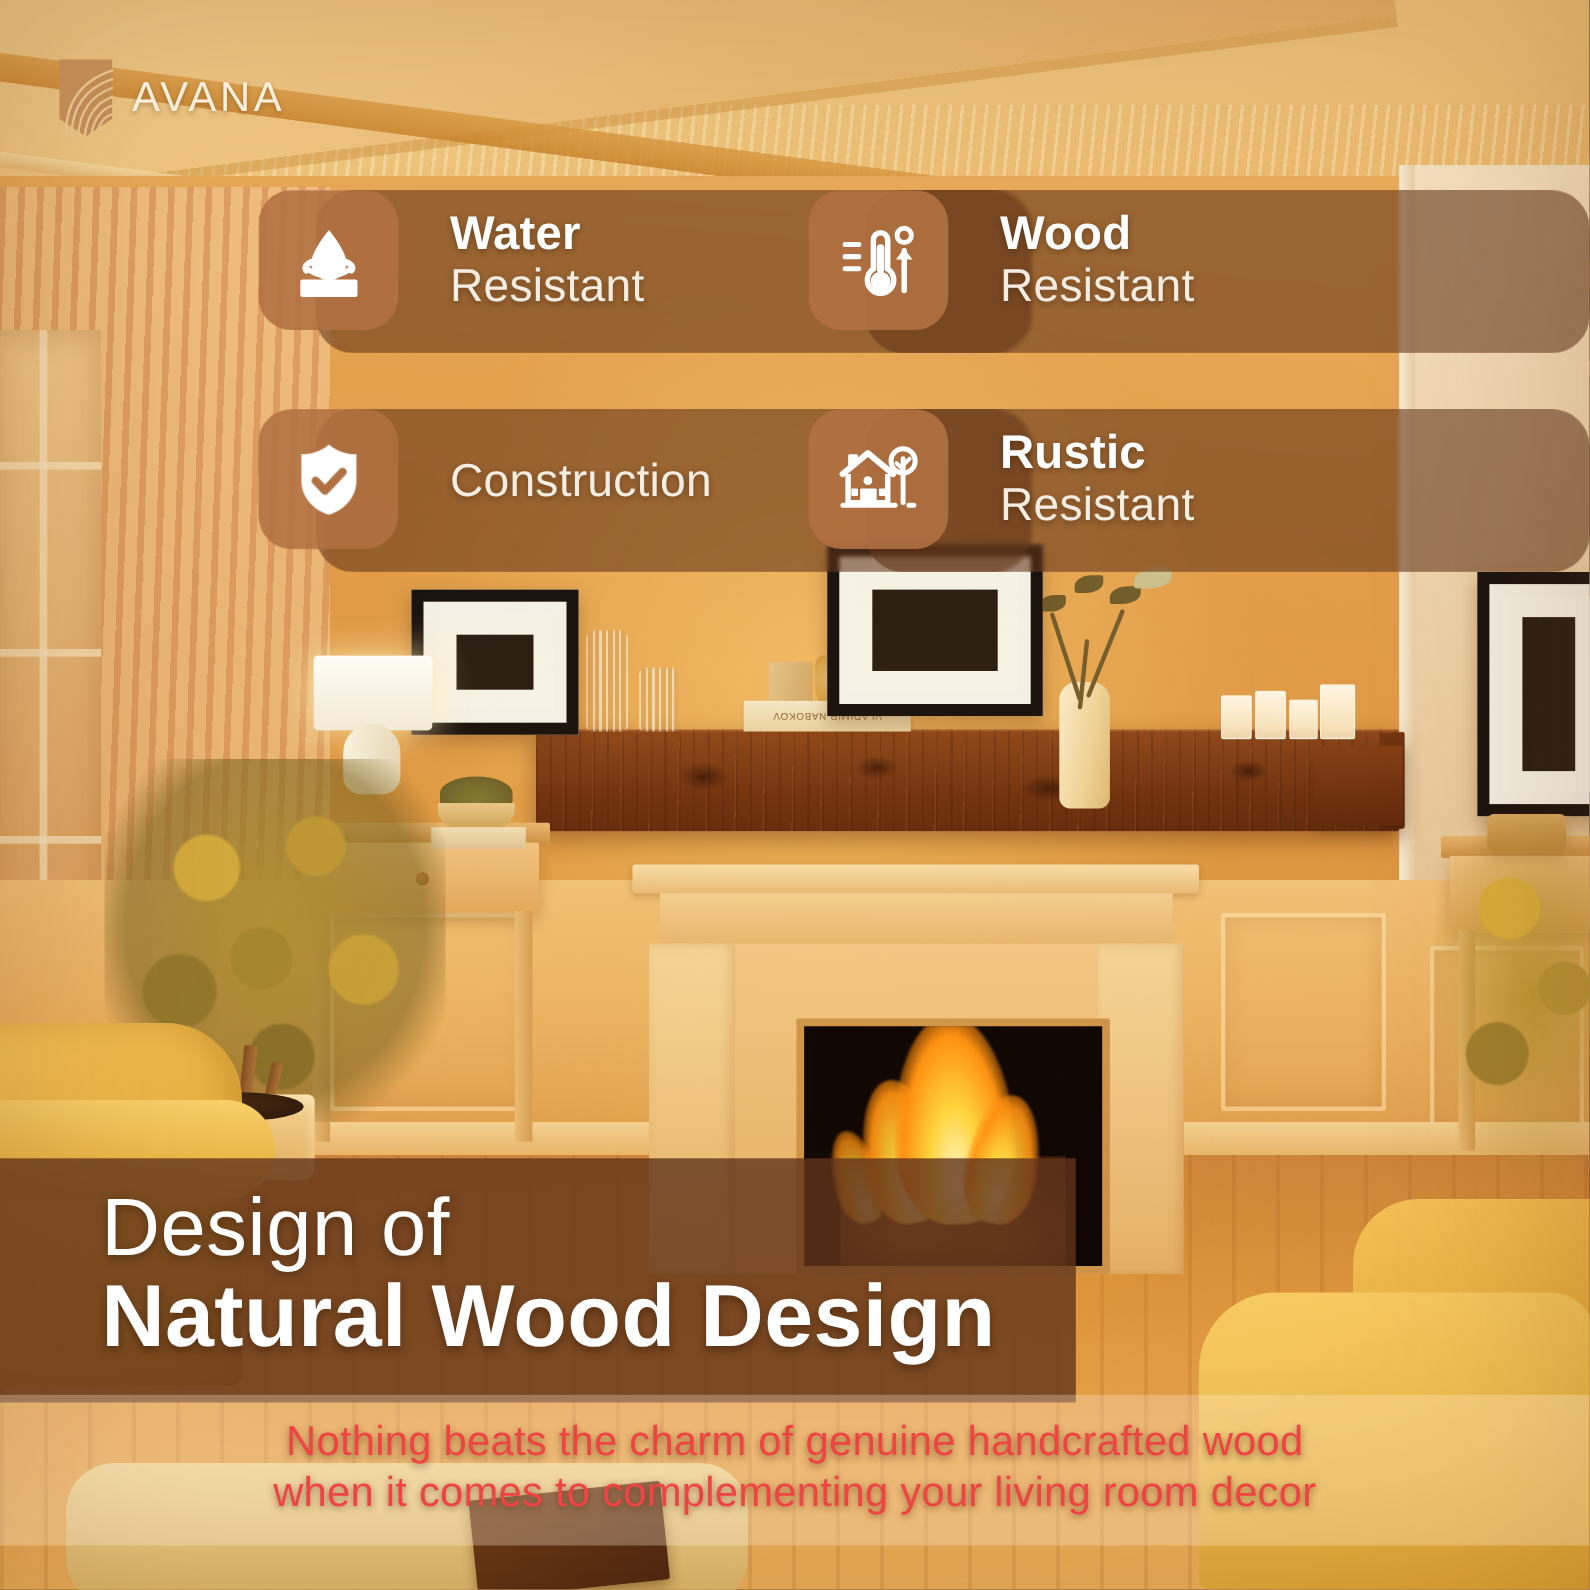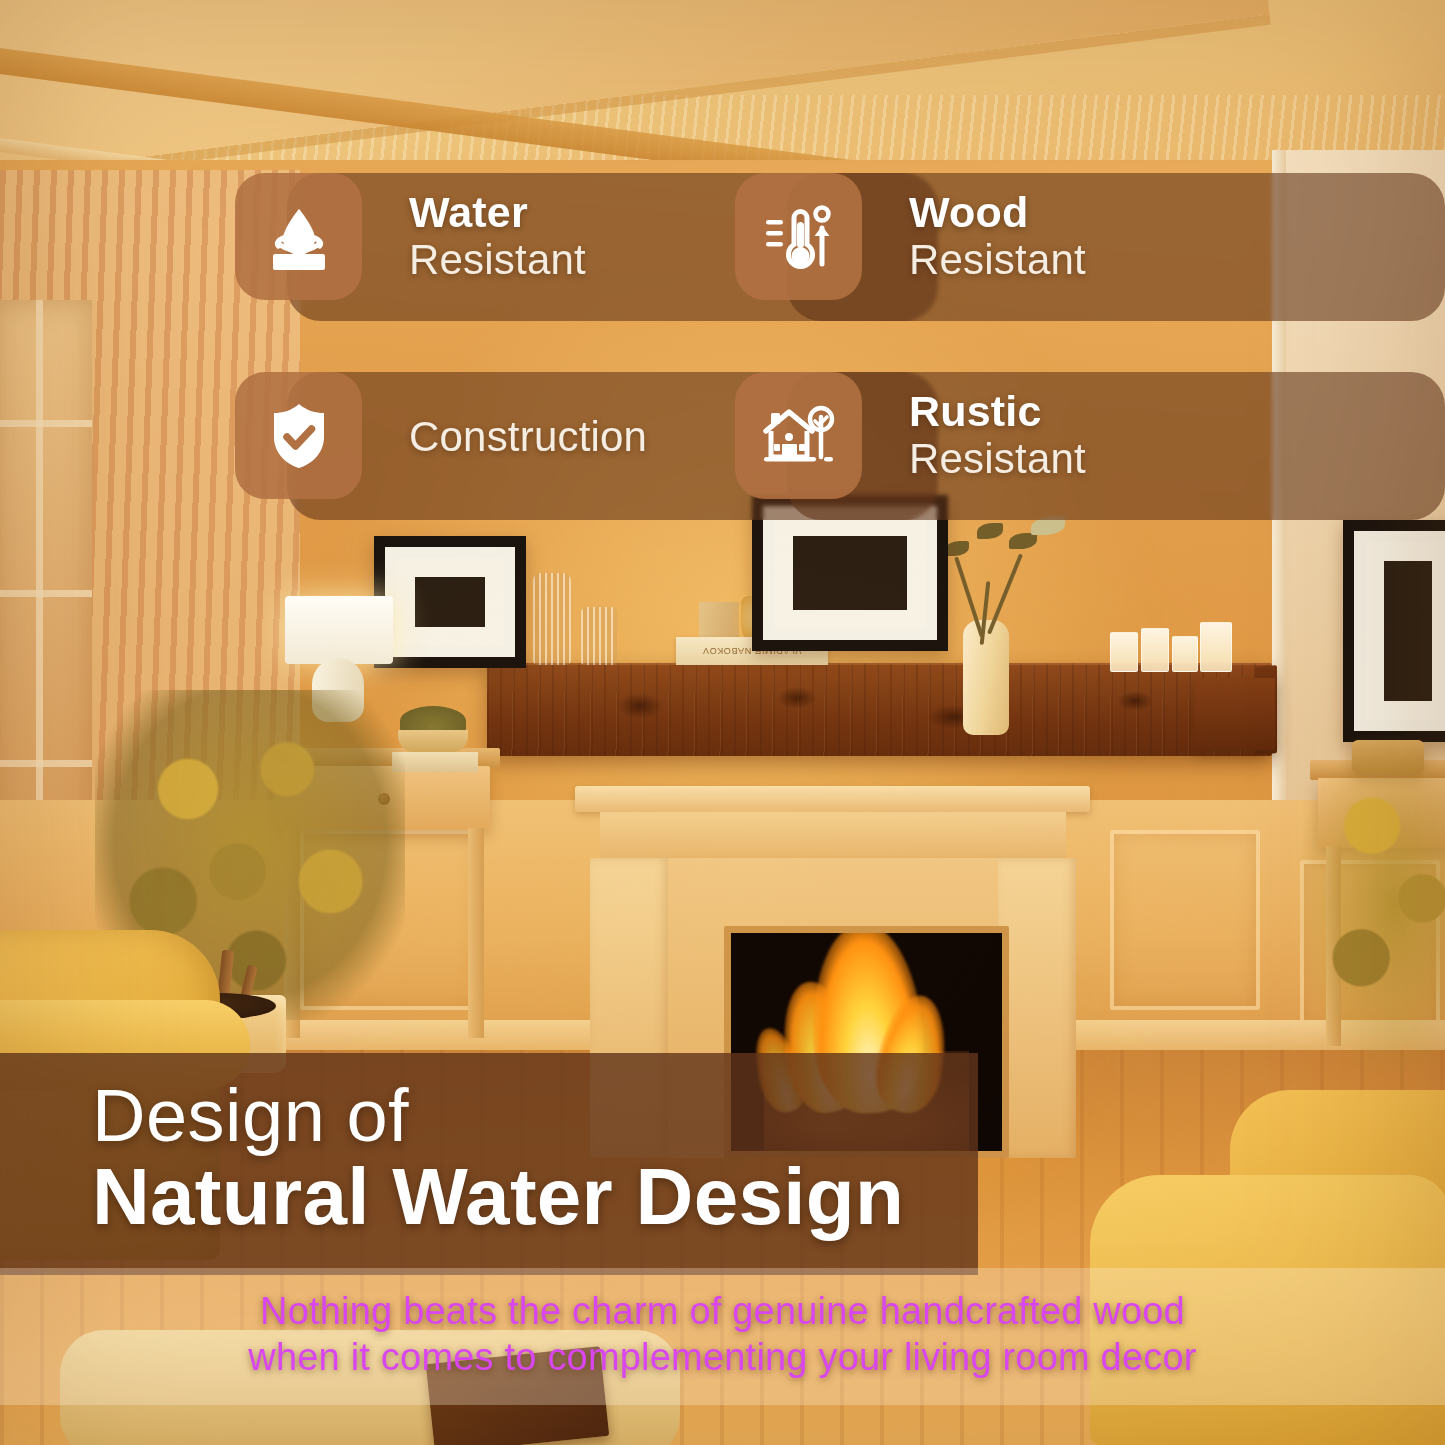--- a/index.html
+++ b/index.html
@@ -396,21 +396,21 @@
   }
   .h-line1{ display:block; color:#FFFFFF; font-size:74px; font-weight:300; letter-spacing:.5px; line-height:1.02; }
   .h-line2{ display:block; color:#FFFFFF; font-size:80px; font-weight:700; letter-spacing:.3px; line-height:1.05; margin-top:2px; }
 
   .sub-band{
     position:absolute; left:0; top:1268px; width:1445px; height:137px;
     background:rgba(255,240,215,.30);
   }
   .sub-text{
     position:absolute; left:0; top:1288px; width:1445px; text-align:center;
-    color:#d946ef; font-size:38px; font-weight:400; line-height:1.22;
+    color:#ef4444; font-size:38px; font-weight:400; line-height:1.22;
     letter-spacing:.2px; text-shadow:0 2px 7px rgba(80,40,10,.55);
   }
   .sub-line{ display:block; }
 </style>
 </head>
 <body>
 
 <div id="stage">
 
   <div class="bg">
@@ -529,20 +529,36 @@
     <div class="chair-l-arm"></div>
     <div class="sofa-r"></div>
     <div class="sofa-r2"></div>
     <div class="ottoman"></div>
     <div class="coffee-book"></div>
 
     <div class="grade"></div>
     <div class="vignette"></div>
   </div>
 
+  <div class="logo">
+    <span class="logo-mark">
+      <svg viewBox="0 0 52 74" xmlns="http://www.w3.org/2000/svg">
+        <path d="M2 2 H50 V56 L26 72 L2 56 Z" fill="#C08B55"></path>
+        <g fill="none" stroke="#E4C08E" stroke-width="2.1" stroke-linecap="round">
+          <path d="M8 70 Q8 26 50 12"></path>
+          <path d="M13 71 Q14 32 50 20"></path>
+          <path d="M19 72 Q21 38 50 28"></path>
+          <path d="M25 72 Q28 44 50 36"></path>
+          <path d="M31 70 Q35 49 50 44"></path>
+          <path d="M37 66 Q41 54 50 52"></path>
+        </g>
+      </svg>
+    </span>
+    <span class="logo-text">AVANA</span>
+  </div>
 
   <div class="badges">
 
     <div class="badge" style="left:235px;top:173px;">
       <div class="badge-panel" style="width:651px;"></div>
       <div class="badge-icon">
         <svg viewBox="0 0 74 74" xmlns="http://www.w3.org/2000/svg" fill="#FFFFFF">
           <path d="M37 9 C37 9 53 28 53 39 a16 16 0 0 1-32 0 C21 28 37 9 37 9 Z"></path>
           <path d="M13 42 q2-5 9-7 l2 6 -5 1 3 4 -6 3 q-4-3-3-7 Z"></path>
           <path d="M61 42 q-2-5-9-7 l-2 6 5 1 -3 4 6 3 q4-3 3-7 Z"></path>
@@ -611,21 +627,21 @@
       <div class="badge-text">
         <span class="badge-t1">Rustic</span>
         <span class="badge-t2">Resistant</span>
       </div>
     </div>
   </div>
 
   <div class="headline-band"></div>
   <div class="headline">
     <span class="h-line1">Design of</span>
-    <span class="h-line2">Natural Water Design</span>
+    <span class="h-line2">Natural Wood Design</span>
   </div>
 
   <div class="sub-band"></div>
   <div class="sub-text">
     <span class="sub-line">Nothing beats the charm of genuine handcrafted wood</span>
     <span class="sub-line">when it comes to complementing your living room decor</span>
   </div>
 
 </div>
 

